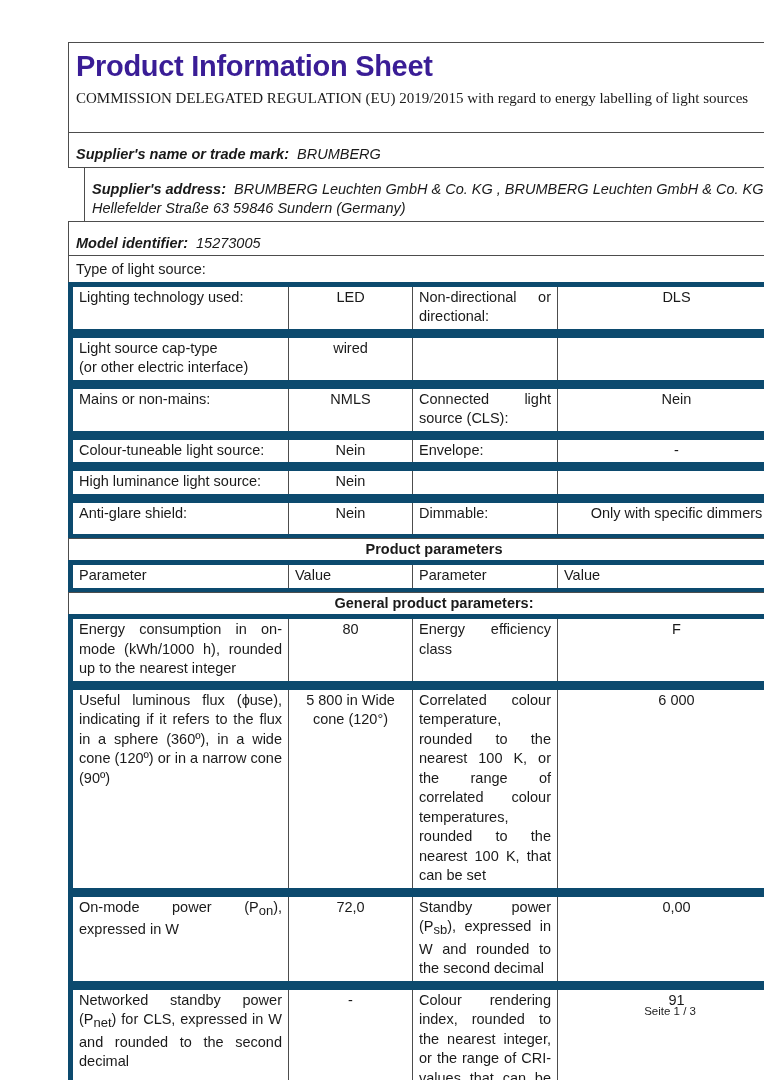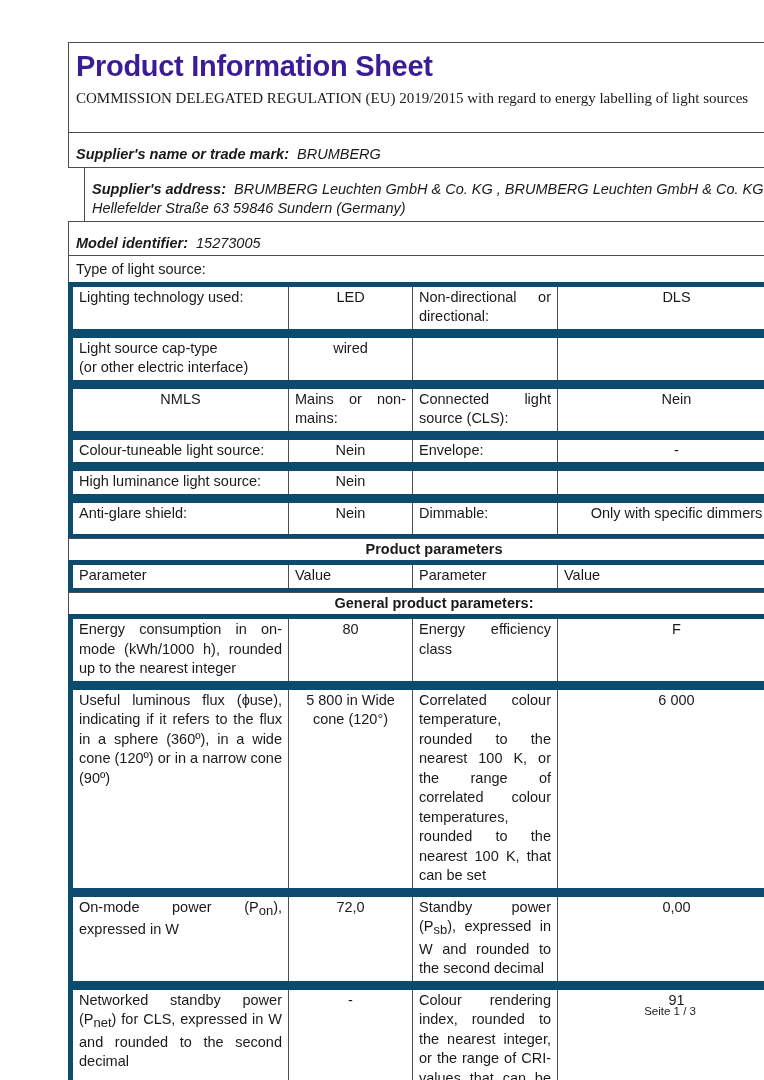--- a/index.html
+++ b/index.html
@@ -64,22 +64,22 @@
       <div class="c p">
         <div>Light source cap-type</div>
         <div class="gap">(or other electric interface)</div>
       </div>
       <div class="c v">wired</div>
       <div class="c p"></div>
       <div class="c v"></div>
     </div>
 
     <div class="grid" style="min-height:42px;">
+      <div class="c p">Mains or non-mains:</div>
       <div class="c v">NMLS</div>
-      <div class="c p">Mains or non-mains:</div>
       <div class="c p">Connected light source (CLS):</div>
       <div class="c v">Nein</div>
     </div>
 
     <div class="grid" style="min-height:21px;">
       <div class="c p">Colour-tuneable light source:</div>
       <div class="c v">Nein</div>
       <div class="c p">Envelope:</div>
       <div class="c v">-</div>
     </div>

